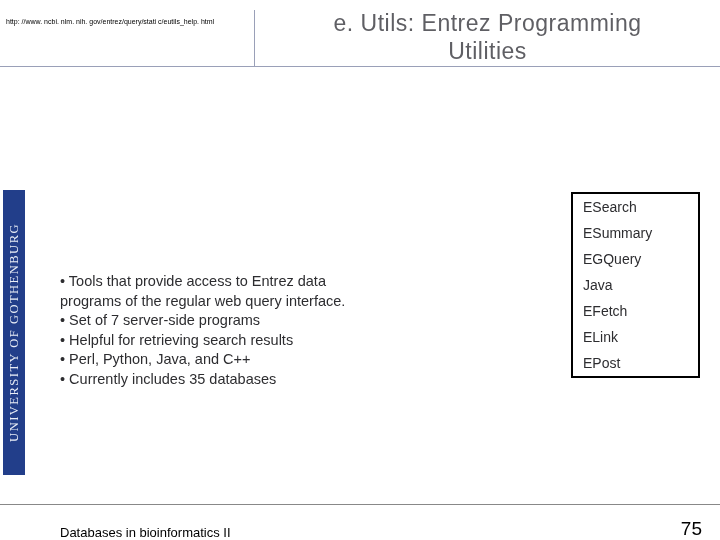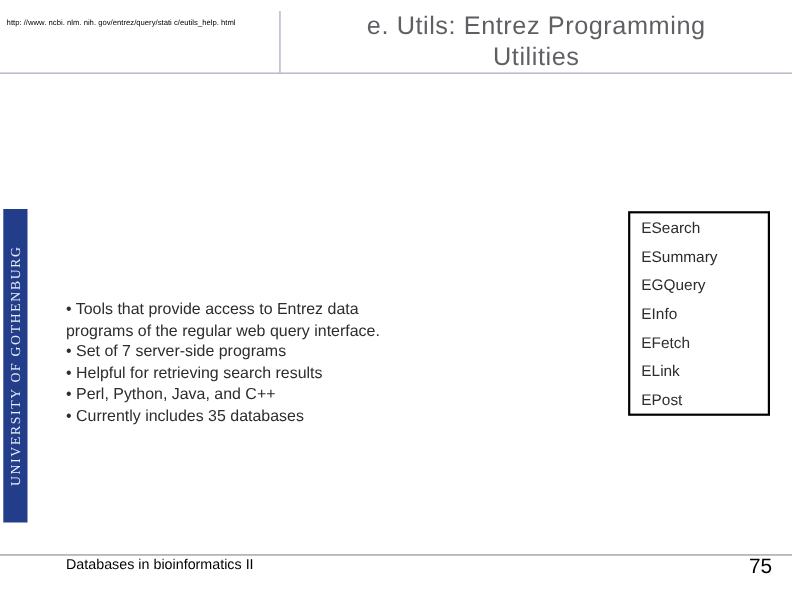--- a/index.html
+++ b/index.html
@@ -89,21 +89,21 @@
     padding: 5px 10px 5px 10px;
   }
   .footer {
     position: absolute;
     left: 0;
     right: 0;
     bottom: 0;
     height: 36px;
     border-top: 1px solid #888;
     display: flex;
-    align-items: flex-start;
+    align-items: flex-end;
     justify-content: space-between;
     padding: 0 18px 0 60px;
     font-size: 13px;
     box-sizing: border-box;
   }
   .footer .ftitle {
     font-family: Arial, Helvetica, sans-serif;
     font-size: 13px;
   }
   .footer .pnum {
@@ -133,21 +133,21 @@
   <div> • Set of 7 server-side programs</div>
   <div> • Helpful for retrieving search results</div>
   <div> • Perl, Python, Java, and C++</div>
   <div> • Currently includes 35 databases</div>
 </div>
 
 <div class="table-box">
   <div class="row">ESearch</div>
   <div class="row">ESummary</div>
   <div class="row">EGQuery</div>
-  <div class="row">EInfo</div>
+  <div class="row">Java</div>
   <div class="row">EFetch</div>
   <div class="row">ELink</div>
   <div class="row">EPost</div>
 </div>
 
 <div class="footer">
   <span class="ftitle">Databases in bioinformatics II</span>
   <span class="pnum">75</span>
 </div>
 

